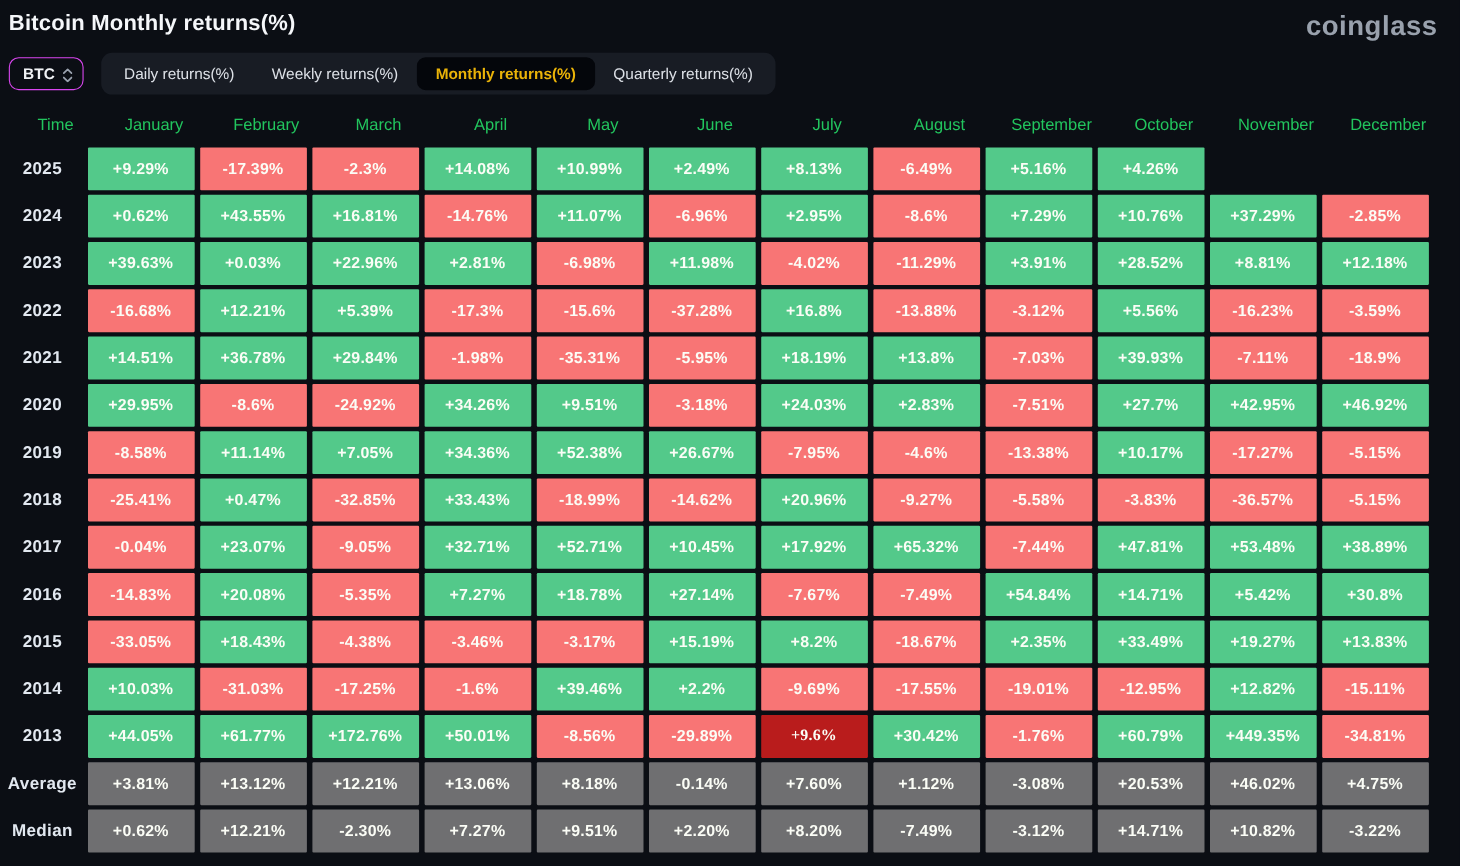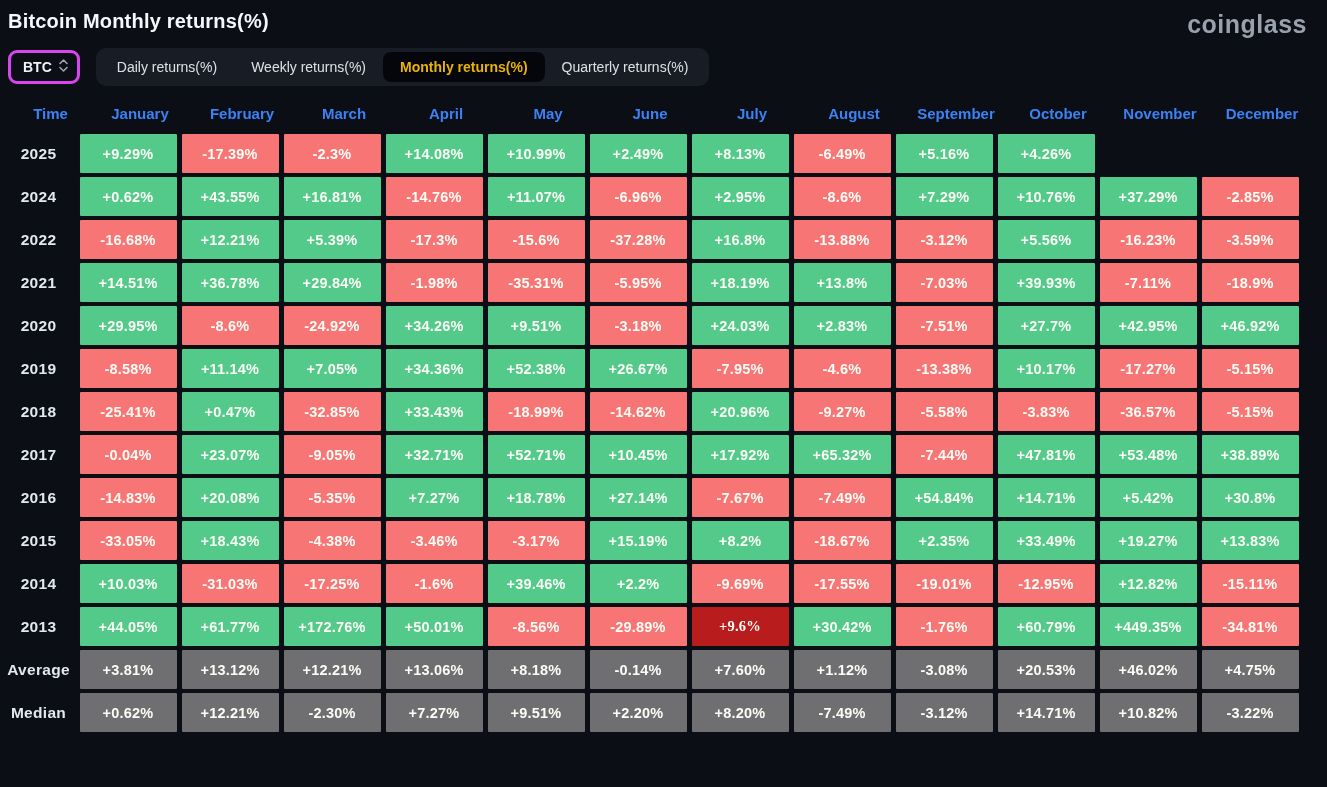--- a/index.html
+++ b/index.html
@@ -13,22 +13,22 @@
   }
   .topbar {
     display:flex; justify-content:space-between; align-items:flex-start;
     padding:10px 20px 0 8px; height:46px;
   }
   .page-title { font-size:20px; font-weight:700; color:#f5f7fa; letter-spacing:.2px; }
   .brand { font-size:25px; font-weight:700; color:#99a1ad; letter-spacing:.5px; }
 
   .toolbar { display:flex; align-items:center; gap:16px; margin:2px 0 0 8px; height:38px; }
   .symbol-select {
-    display:flex; align-items:flex-start; gap:7px;
-    border:3px solid #d946ef; border-radius:9px;
+    display:flex; align-items:flex-end; gap:7px;
+    border:1px solid #d946ef; border-radius:9px;
     padding:6px 9px 6px 12px; background:#0b0e14;
     font-size:14px; font-weight:600; color:#f1f3f6; cursor:pointer;
   }
   .chevrons { display:flex; flex-direction:column; gap:1px; }
   .chevrons svg { display:block; }
 
   .tabbar {
     background:#181c24; border-radius:10px; padding:4px; display:flex; align-items:center;
   }
   .tab {
@@ -38,21 +38,21 @@
   .tab.active { background:#04060b; color:#eab308; font-weight:600; }
 
   .table { margin-top:8px; padding-right:26px; }
   .grid-row {
     display:grid; grid-template-columns:77px repeat(12, 1fr);
     height:43px;
   }
   .grid-row.header-row { height:38px; }
   .col-head, .time-head {
     display:flex; align-items:center; justify-content:center;
-    color:#3b82f6; font-size:15px; font-weight:700;margin-left:24px;
+    color:#22c55e; font-size:15px; font-weight:400;margin-left:24px;
   }
   .row-label {
     display:flex; align-items:center; justify-content:center;
     color:#e2e8f0; font-size:15.5px; font-weight:600; letter-spacing:.3px;
   }
   .cell {
     margin:2px 2.5px; border-radius:1px;
     display:flex; align-items:center; justify-content:center;
     font-size:14.5px; font-weight:600; color:#fbfdf6;
     letter-spacing:.2px;
@@ -127,20 +127,35 @@
       <div class="cell" style="background: rgb(83, 201, 138);">+11.07%</div>
       <div class="cell" style="background: rgb(248, 117, 117);">-6.96%</div>
       <div class="cell" style="background: rgb(83, 201, 138);">+2.95%</div>
       <div class="cell" style="background: rgb(248, 117, 117);">-8.6%</div>
       <div class="cell" style="background: rgb(83, 201, 138);">+7.29%</div>
       <div class="cell" style="background: rgb(83, 201, 138);">+10.76%</div>
       <div class="cell" style="background: rgb(83, 201, 138);">+37.29%</div>
       <div class="cell" style="background: rgb(248, 117, 117);">-2.85%</div>
     </div>
     <div class="grid-row">
+      <div class="row-label">2023</div>
+      <div class="cell" style="background: rgb(83, 201, 138);">+39.63%</div>
+      <div class="cell" style="background: rgb(83, 201, 138);">+0.03%</div>
+      <div class="cell" style="background: rgb(83, 201, 138);">+22.96%</div>
+      <div class="cell" style="background: rgb(83, 201, 138);">+2.81%</div>
+      <div class="cell" style="background: rgb(248, 117, 117);">-6.98%</div>
+      <div class="cell" style="background: rgb(83, 201, 138);">+11.98%</div>
+      <div class="cell" style="background: rgb(248, 117, 117);">-4.02%</div>
+      <div class="cell" style="background: rgb(248, 117, 117);">-11.29%</div>
+      <div class="cell" style="background: rgb(83, 201, 138);">+3.91%</div>
+      <div class="cell" style="background: rgb(83, 201, 138);">+28.52%</div>
+      <div class="cell" style="background: rgb(83, 201, 138);">+8.81%</div>
+      <div class="cell" style="background: rgb(83, 201, 138);">+12.18%</div>
+    </div>
+    <div class="grid-row">
       <div class="row-label">2022</div>
       <div class="cell" style="background: rgb(248, 117, 117);">-16.68%</div>
       <div class="cell" style="background: rgb(83, 201, 138);">+12.21%</div>
       <div class="cell" style="background: rgb(83, 201, 138);">+5.39%</div>
       <div class="cell" style="background: rgb(248, 117, 117);">-17.3%</div>
       <div class="cell" style="background: rgb(248, 117, 117);">-15.6%</div>
       <div class="cell" style="background: rgb(248, 117, 117);">-37.28%</div>
       <div class="cell" style="background: rgb(83, 201, 138);">+16.8%</div>
       <div class="cell" style="background: rgb(248, 117, 117);">-13.88%</div>
       <div class="cell" style="background: rgb(248, 117, 117);">-3.12%</div>

